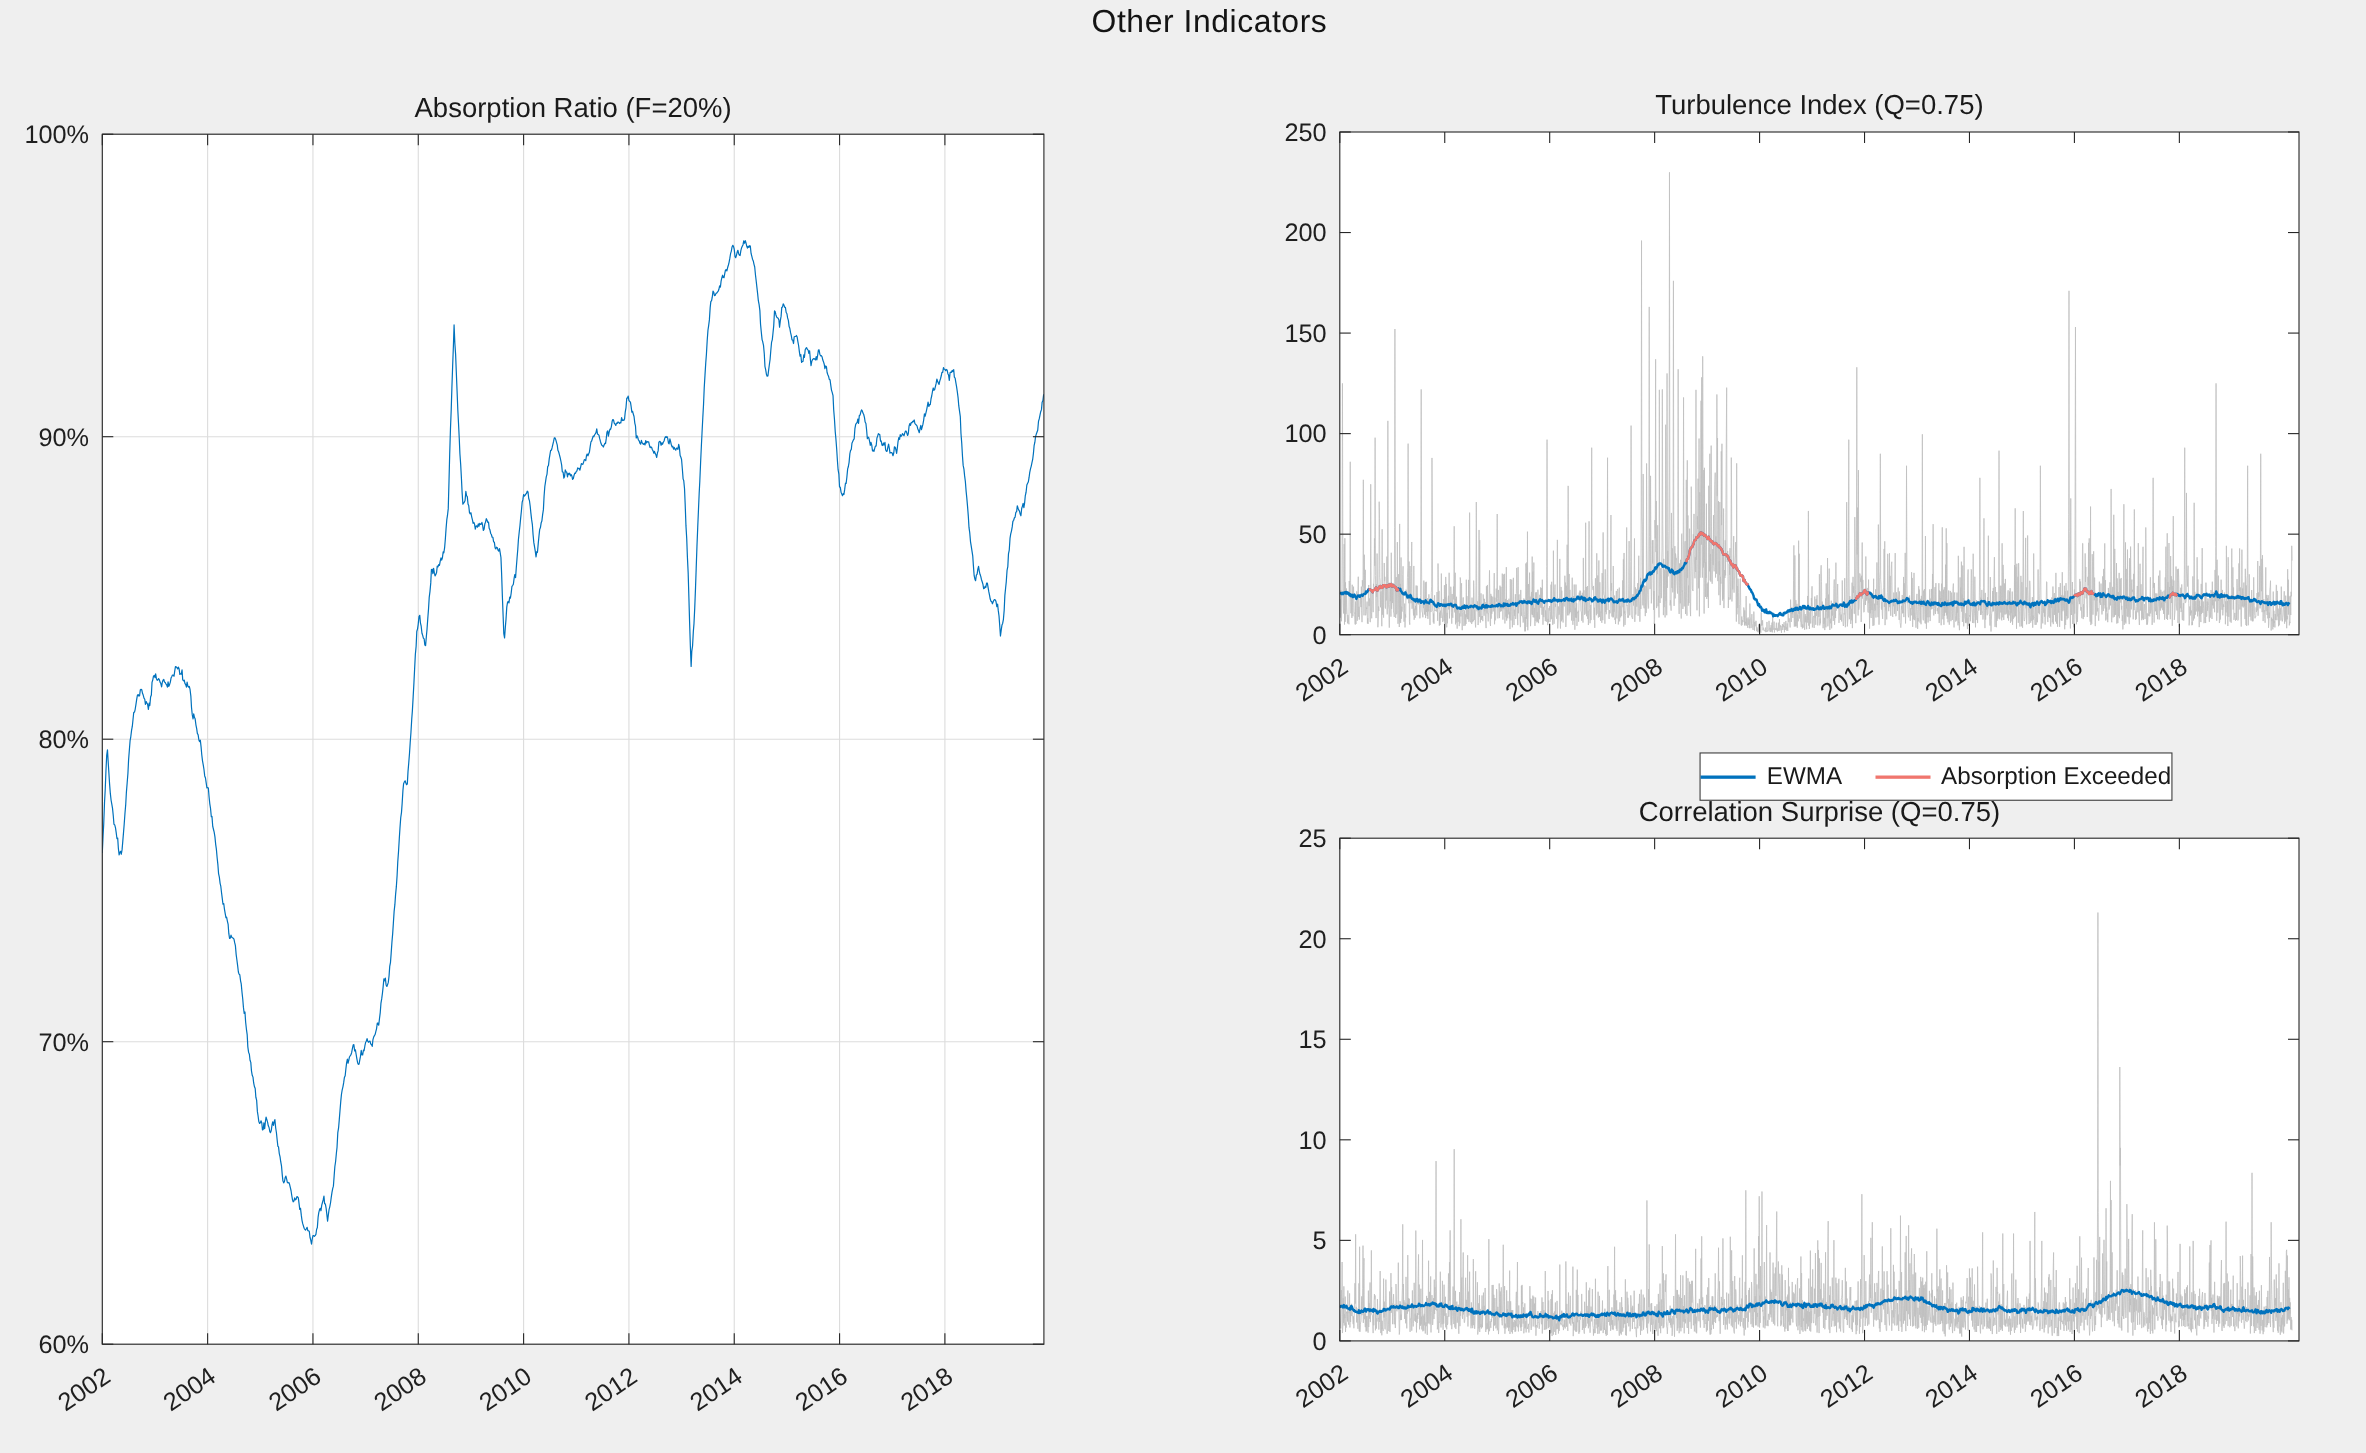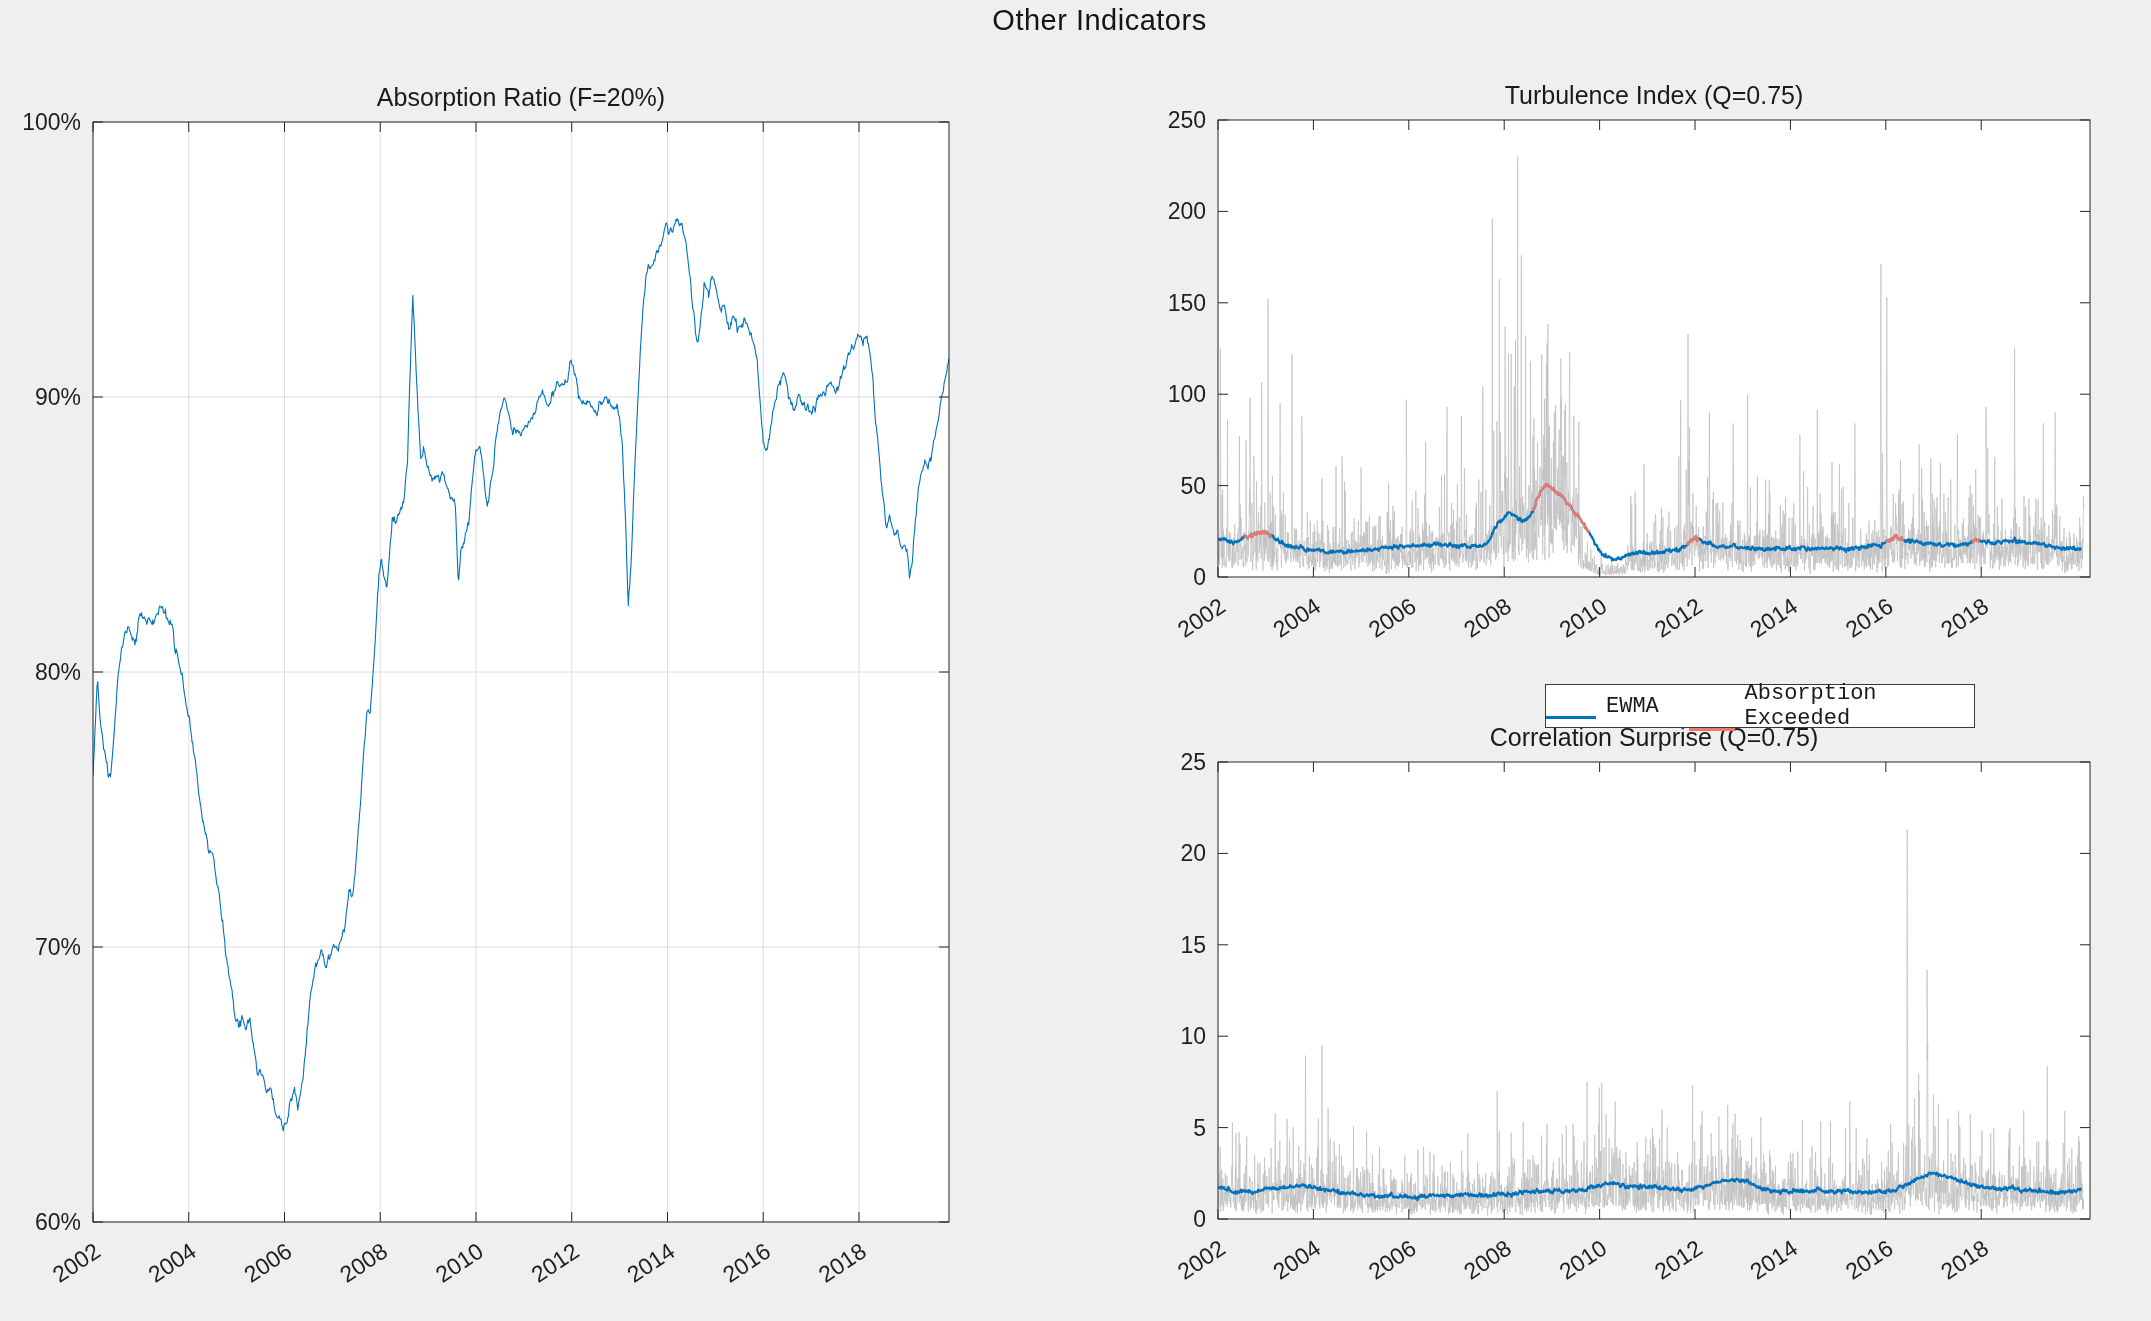--- a/index.html
+++ b/index.html
@@ -13,21 +13,21 @@
     font-size:29px;color:#141414;letter-spacing:0.5px;padding-left:24px;
   }
   #plots{position:absolute;left:0;top:0;}
   svg text{font-family:"Liberation Sans", sans-serif;}
   .legend{
     position:absolute;left:1545px;top:684px;width:430px;height:44px;
     background:#FFFFFF;border:1px solid #3a3a3a;
     display:flex;align-items:center;justify-content:center;gap:30px;
     font-size:22px;color:#1a1a1a;box-sizing:border-box;
   }
-  .lg-item{display:flex;align-items:flex-end;font-family:Liberation Mono, monospace;}
+  .lg-item{display:flex;align-items:center;}
   .lg-line{display:inline-block;width:50px;height:3px;margin-right:10px;}
 </style>
 </head>
 <body style="background: rgb(239, 239, 239);">
 
 <div id="fig-title">Other Indicators</div>
 
 <svg id="plots" width="2151" height="1321">
     <g>
       <rect x="93" y="122" width="856" height="1100" fill="#FFFFFF"></rect>

